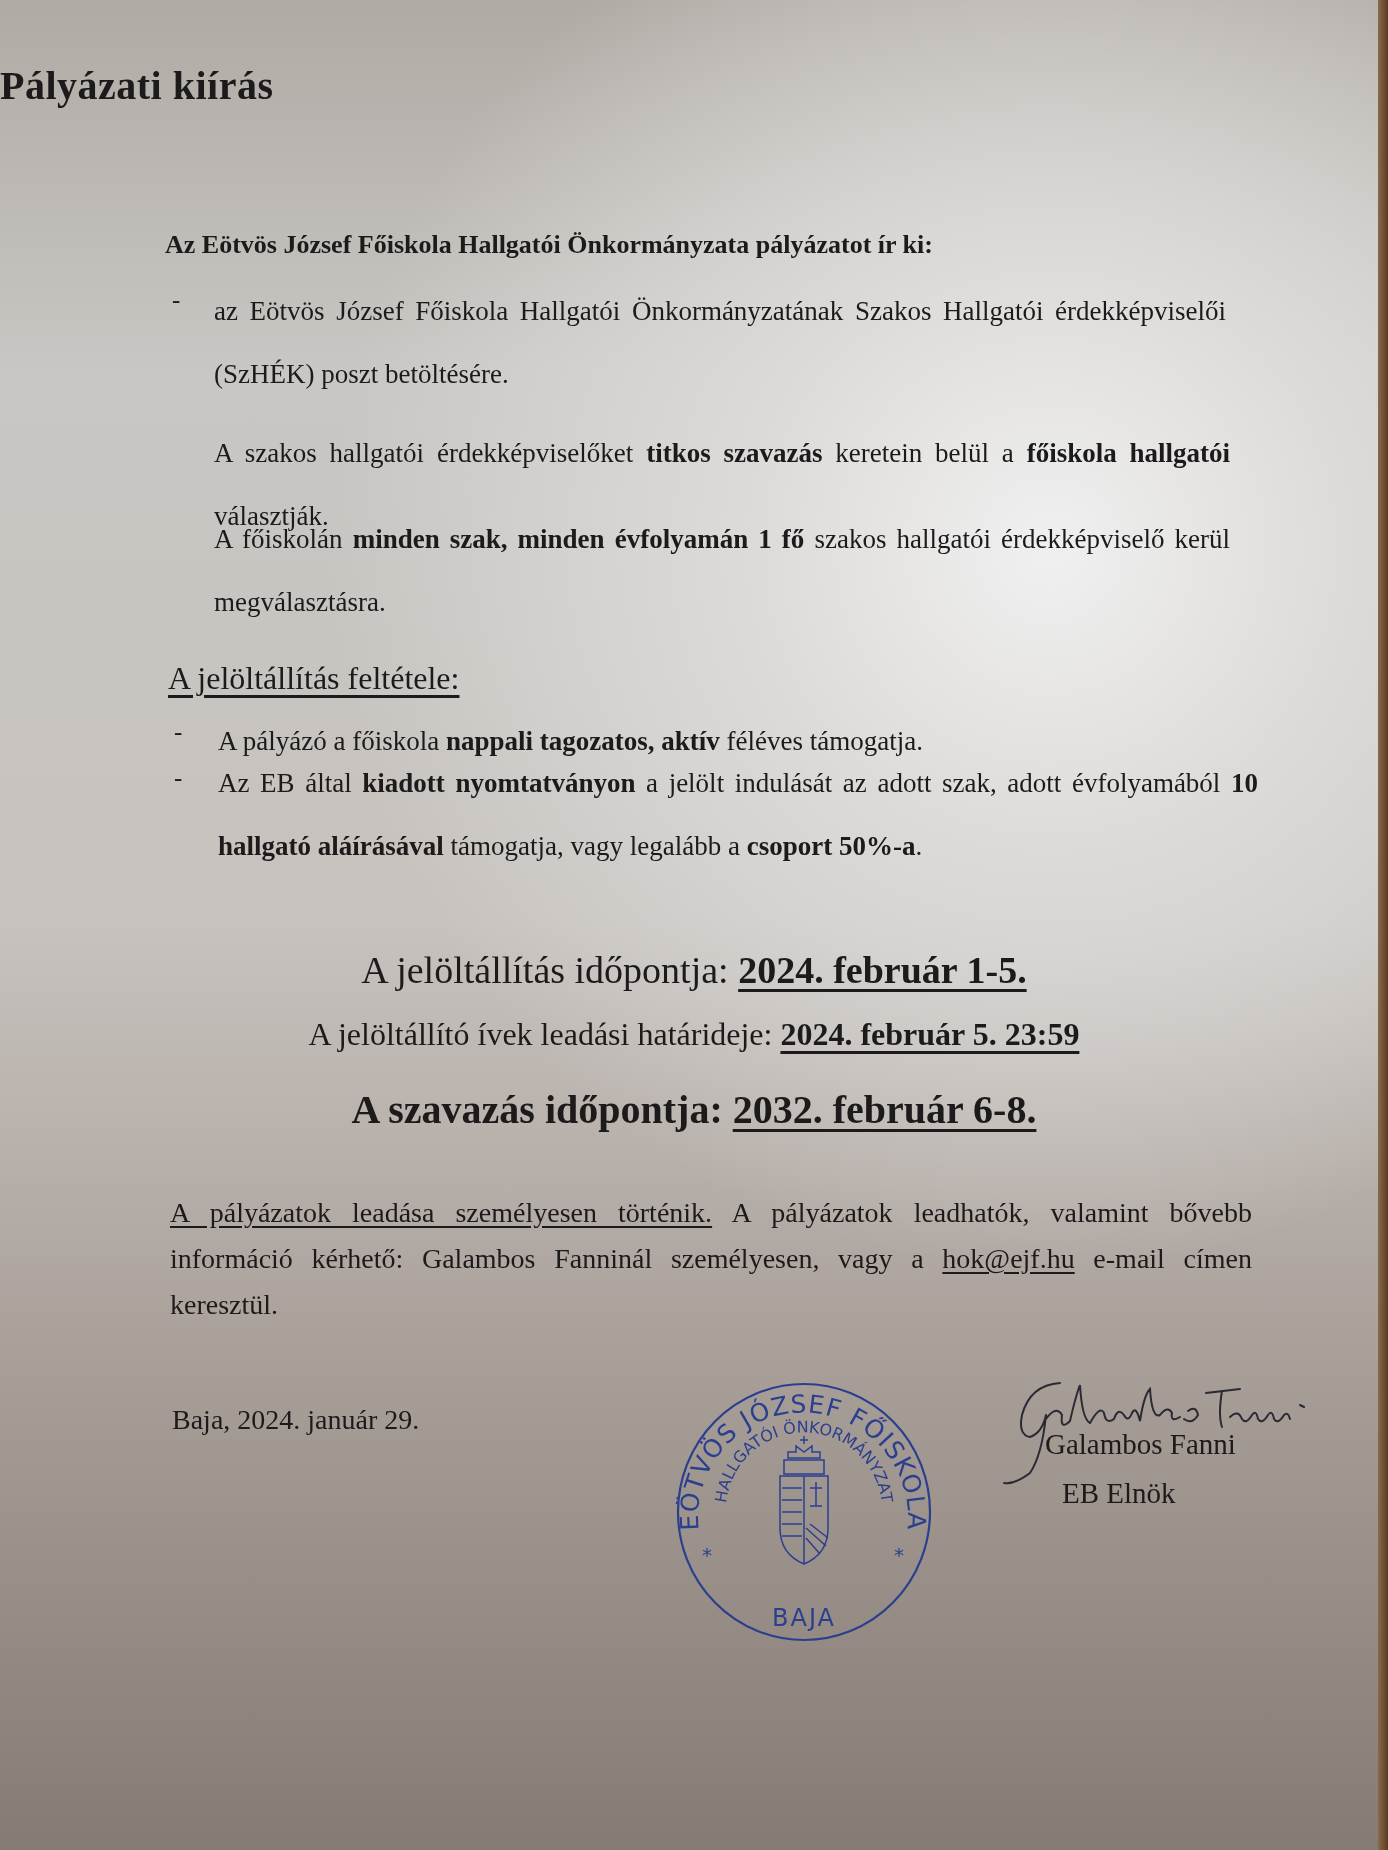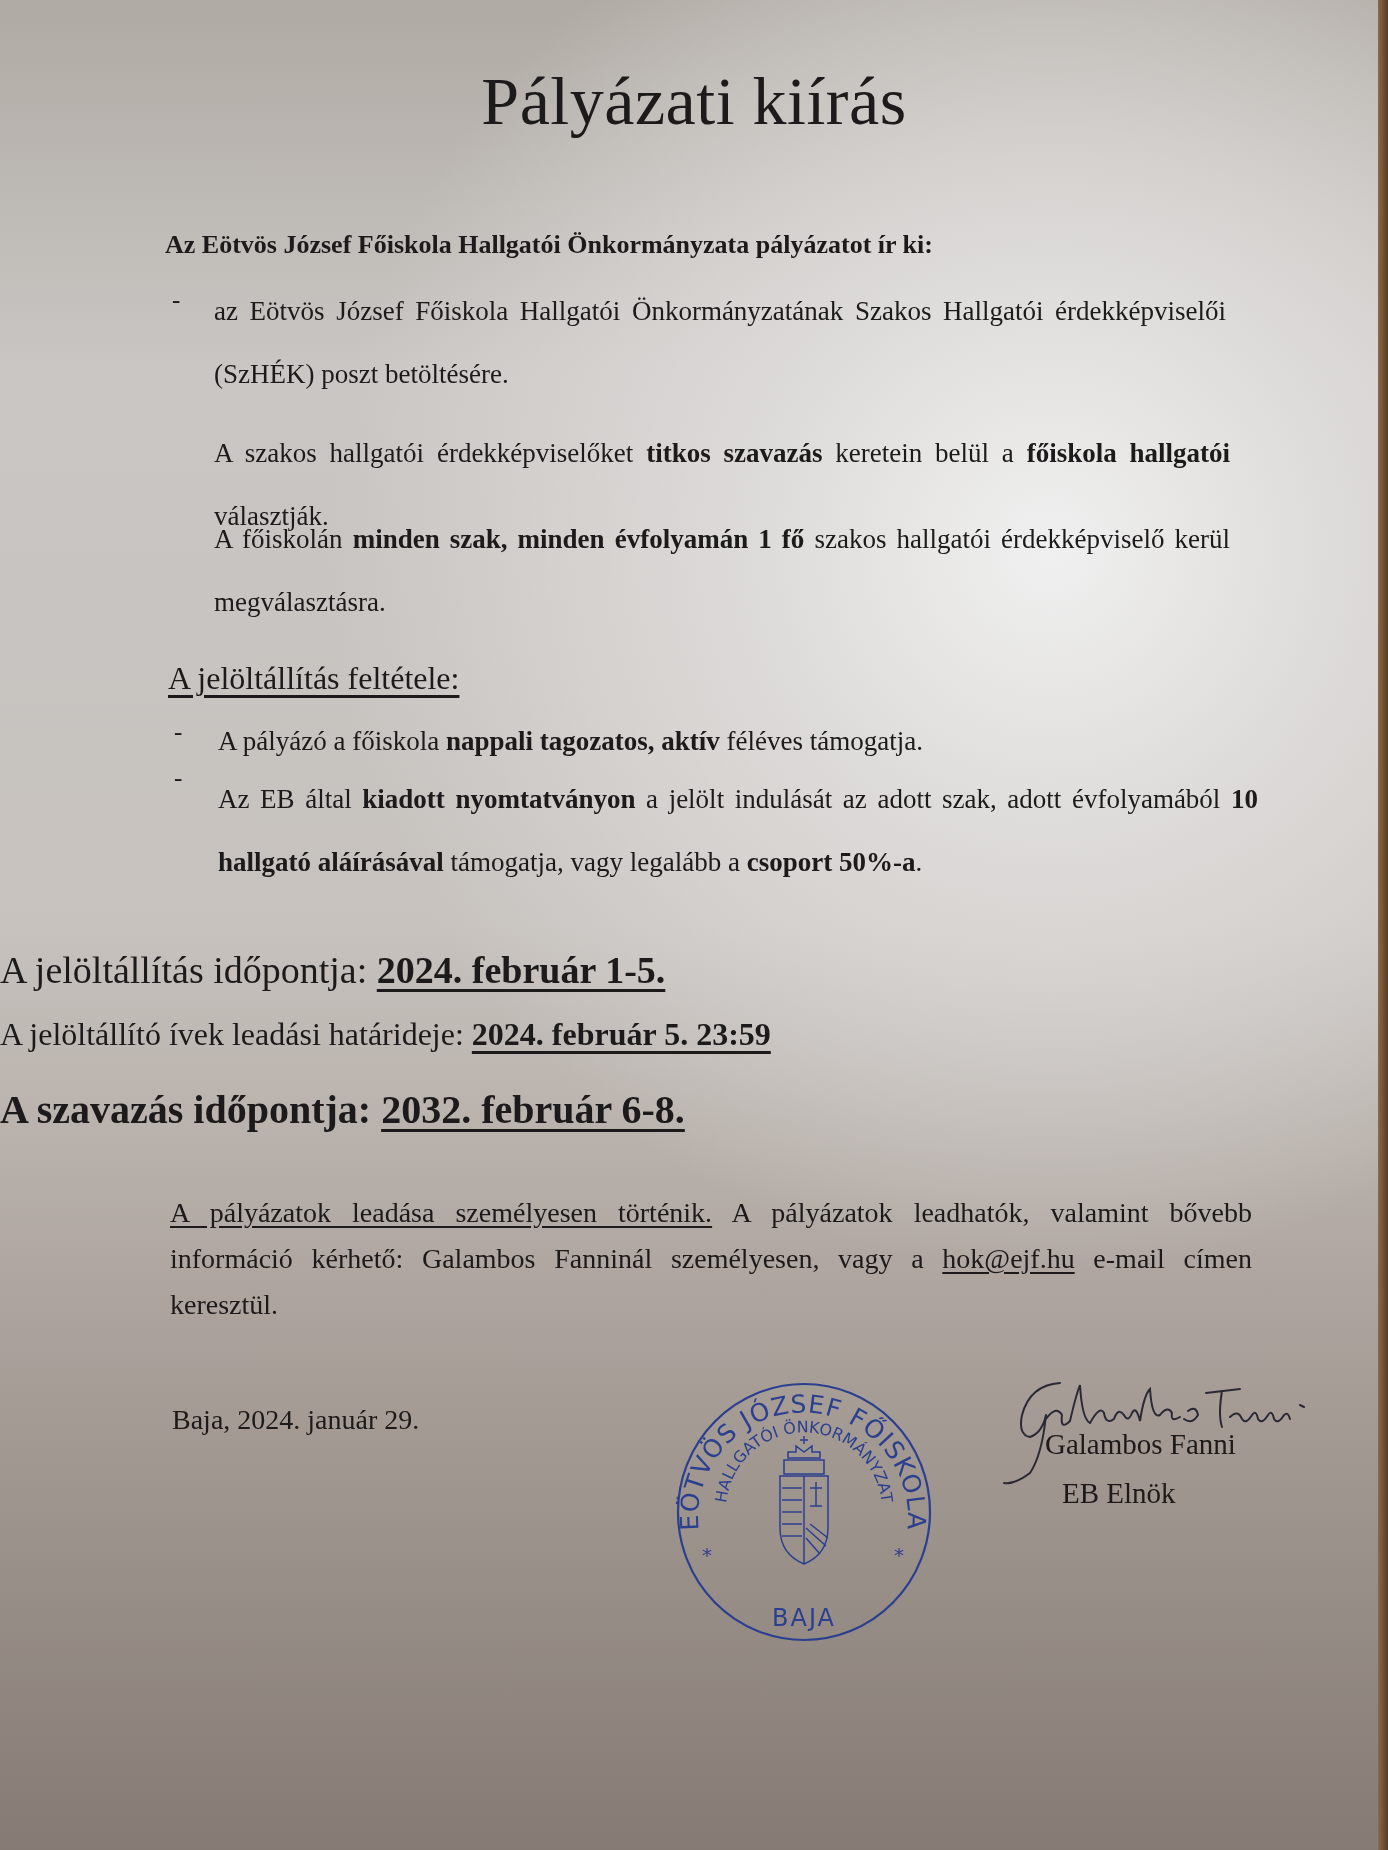--- a/index.html
+++ b/index.html
@@ -14,37 +14,37 @@
       background:
         radial-gradient(ellipse 900px 900px at 1050px 550px, rgba(240,240,240,1) 0%, rgba(222,220,218,0.9) 35%, rgba(0,0,0,0) 80%),
         linear-gradient(180deg, #b0aaa4 0%, #c9c6c3 20%, #c7c2be 50%, #a79d97 75%, #857a74 100%);
     }
     .right-strip {
       position: absolute; right: 0; top: 0; width: 10px; height: 1850px;
       background: linear-gradient(90deg, #8a6a4a, #5a3b22);
     }
     .abs { position: absolute; }
     .title {
-      left: 0; width: 1388px; top: 62px; text-align: center;
-      font-size: 68px; font-weight: normal; letter-spacing: 0.5px;
+      left: 0; width: 1388px; top: 62px; 
+      font-size: 40px; font-weight: bold; letter-spacing: 0.5px;
     }
     .intro {
       left: 165px; top: 230px; font-size: 26px; font-weight: bold;
     }
     .bullet-dash { position: absolute; font-size: 25px; }
     .para {
       font-size: 27px; line-height: 63px; text-align: justify;
     }
     .para b { font-weight: bold; }
     .u { text-decoration: underline; text-underline-offset: 4px; }
     .section-heading {
       left: 168px; top: 660px; font-size: 32px;
       text-decoration: underline; text-underline-offset: 6px;
     }
-    .date-line { left: 0; width: 1388px; text-align: left; }
+    .date-line { left: 0; width: 1388px; text-align: center; }
     .d1 { top: 948px; font-size: 38px; }
     .d2 { top: 1016px; font-size: 32px; }
     .d3 { top: 1086px; font-size: 40px; font-weight: bold; }
     .d-val { font-weight: bold; text-decoration: underline; text-decoration-thickness: 3px; text-underline-offset: 6px; }
     .footer-para { left: 170px; top: 1190px; width: 1082px; font-size: 28px; line-height: 46px; text-align: justify; }
     .place-date { left: 172px; top: 1404px; font-size: 28px; }
     .signer-name { left: 1028px; top: 1428px; font-size: 29px; margin-left: 17px; }
     .signer-role { left: 1062px; top: 1477px; font-size: 29px; }
     .stamp { left: 668px; top: 1378px; width: 270px; height: 270px; }
     .signature { left: 1000px; top: 1375px; width: 320px; height: 115px; }
@@ -70,21 +70,21 @@
 </div>
 
 <div class="abs section-heading">A jelöltállítás feltétele:</div>
 
 <span class="bullet-dash" style="left:174px; top:718px;">-</span>
 <div class="abs para" style="left:218px; top:710px; width:1040px;">
   <span>A pályázó a főiskola </span><b>nappali tagozatos, aktív</b><span> féléves támogatja.</span>
 </div>
 
 <span class="bullet-dash" style="left:174px; top:764px;">-</span>
-<div class="abs para" style="left:218px; top:752px; width:1040px;margin-top:16px;">
+<div class="abs para" style="left:218px; top:752px; width:1040px;">
   <span>Az EB által </span><b>kiadott nyomtatványon</b><span> a jelölt indulását az adott szak, adott évfolyamából </span><b>10 hallgató aláírásával</b><span> támogatja, vagy legalább a </span><b>csoport 50%-a</b><span>.</span>
 </div>
 
 <div class="abs date-line d1">
   <span>A jelöltállítás időpontja: </span><span class="d-val">2024. február 1-5.</span>
 </div>
 <div class="abs date-line d2">
   <span>A jelöltállító ívek leadási határideje: </span><span class="d-val">2024. február 5. 23:59</span>
 </div>
 <div class="abs date-line d3">

